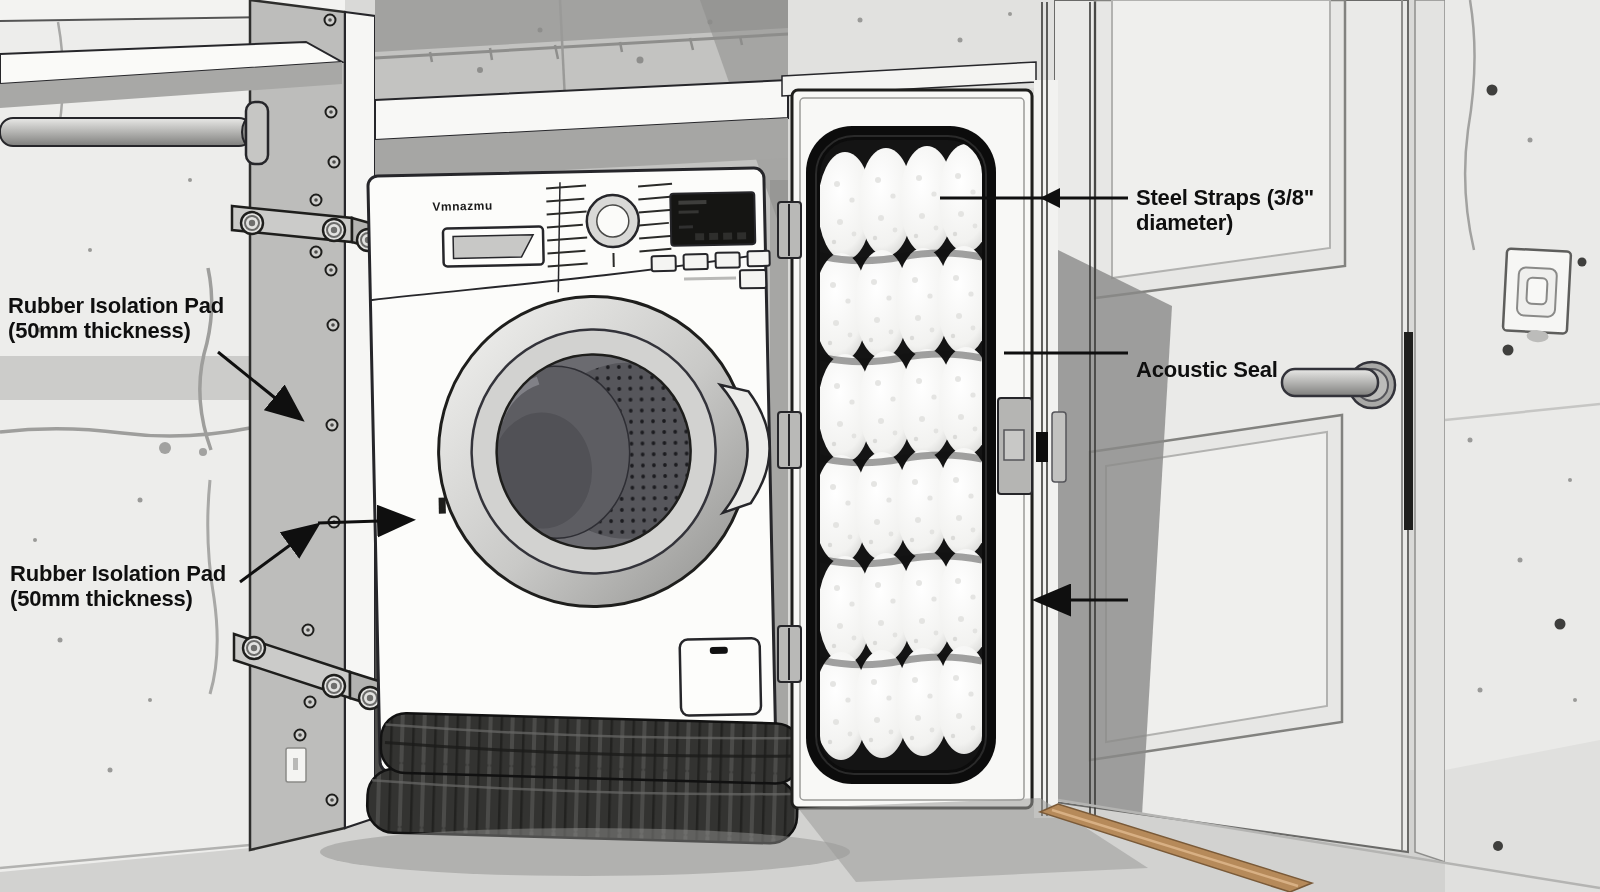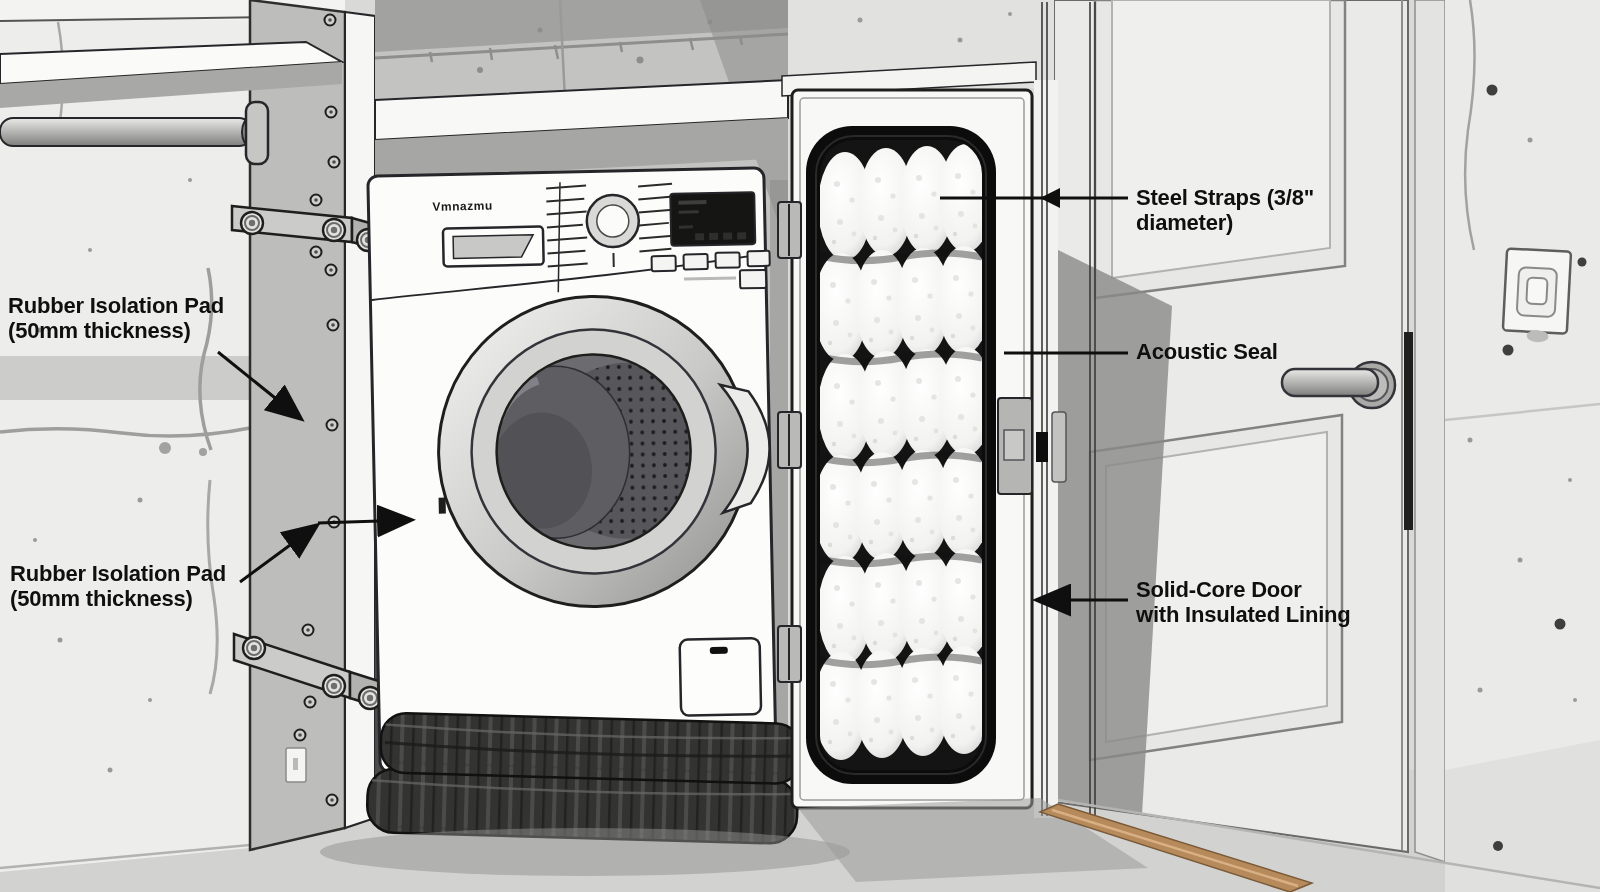--- a/index.html
+++ b/index.html
@@ -371,20 +371,16 @@
   <span>(50mm thickness)</span>
 </div>
 <div class="lbl center" style="left:10px;top:562px;width:232px;">
   <span>Rubber Isolation Pad</span>
   <span>(50mm thickness)</span>
 </div>
 <div class="lbl" style="left:1136px;top:186px;">
   <span>Steel Straps (3/8"</span>
   <span>diameter)</span>
 </div>
-<div class="lbl" style="left:1136px;top:340px;">
+<div class="lbl" style="left:1136px;top:358px;">
   <span>Acoustic Seal</span>
 </div>
-<div class="lbl" style="left:1136px;top:578px;">
-  <span>Solid-Core Door</span>
-  <span>with Insulated Lining</span>
-</div>
 </div>
 
 </body></html>

